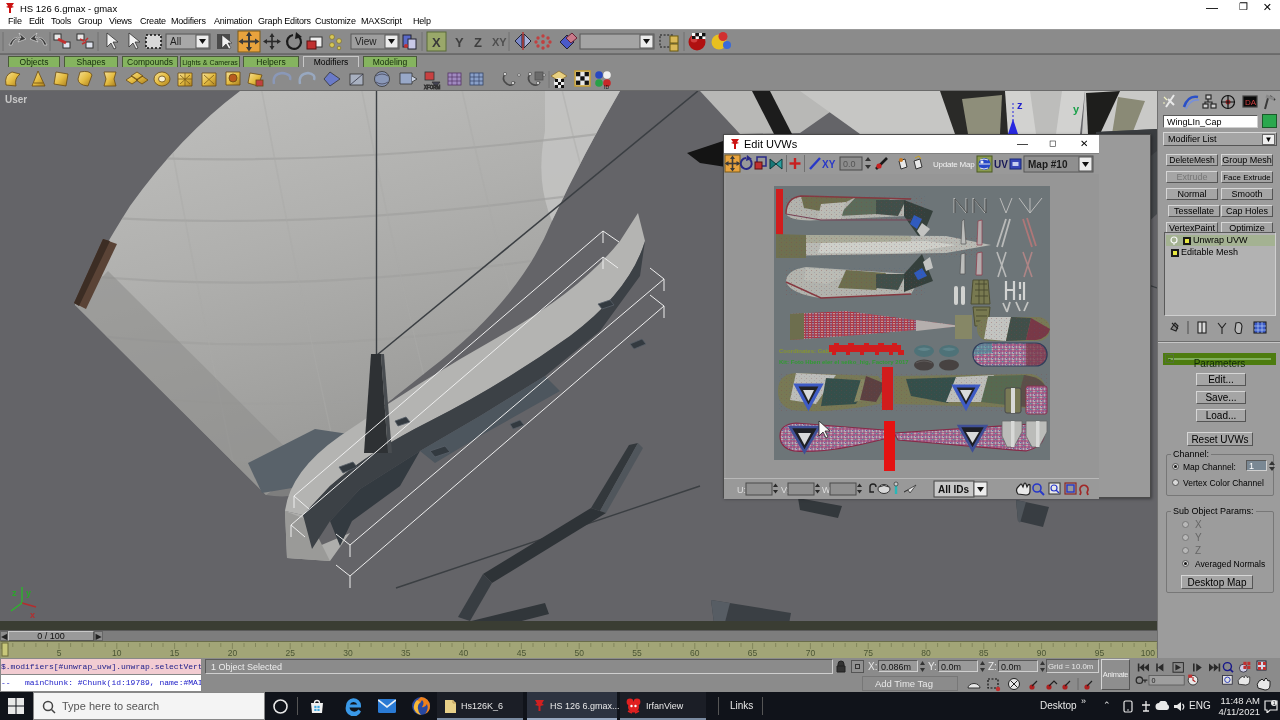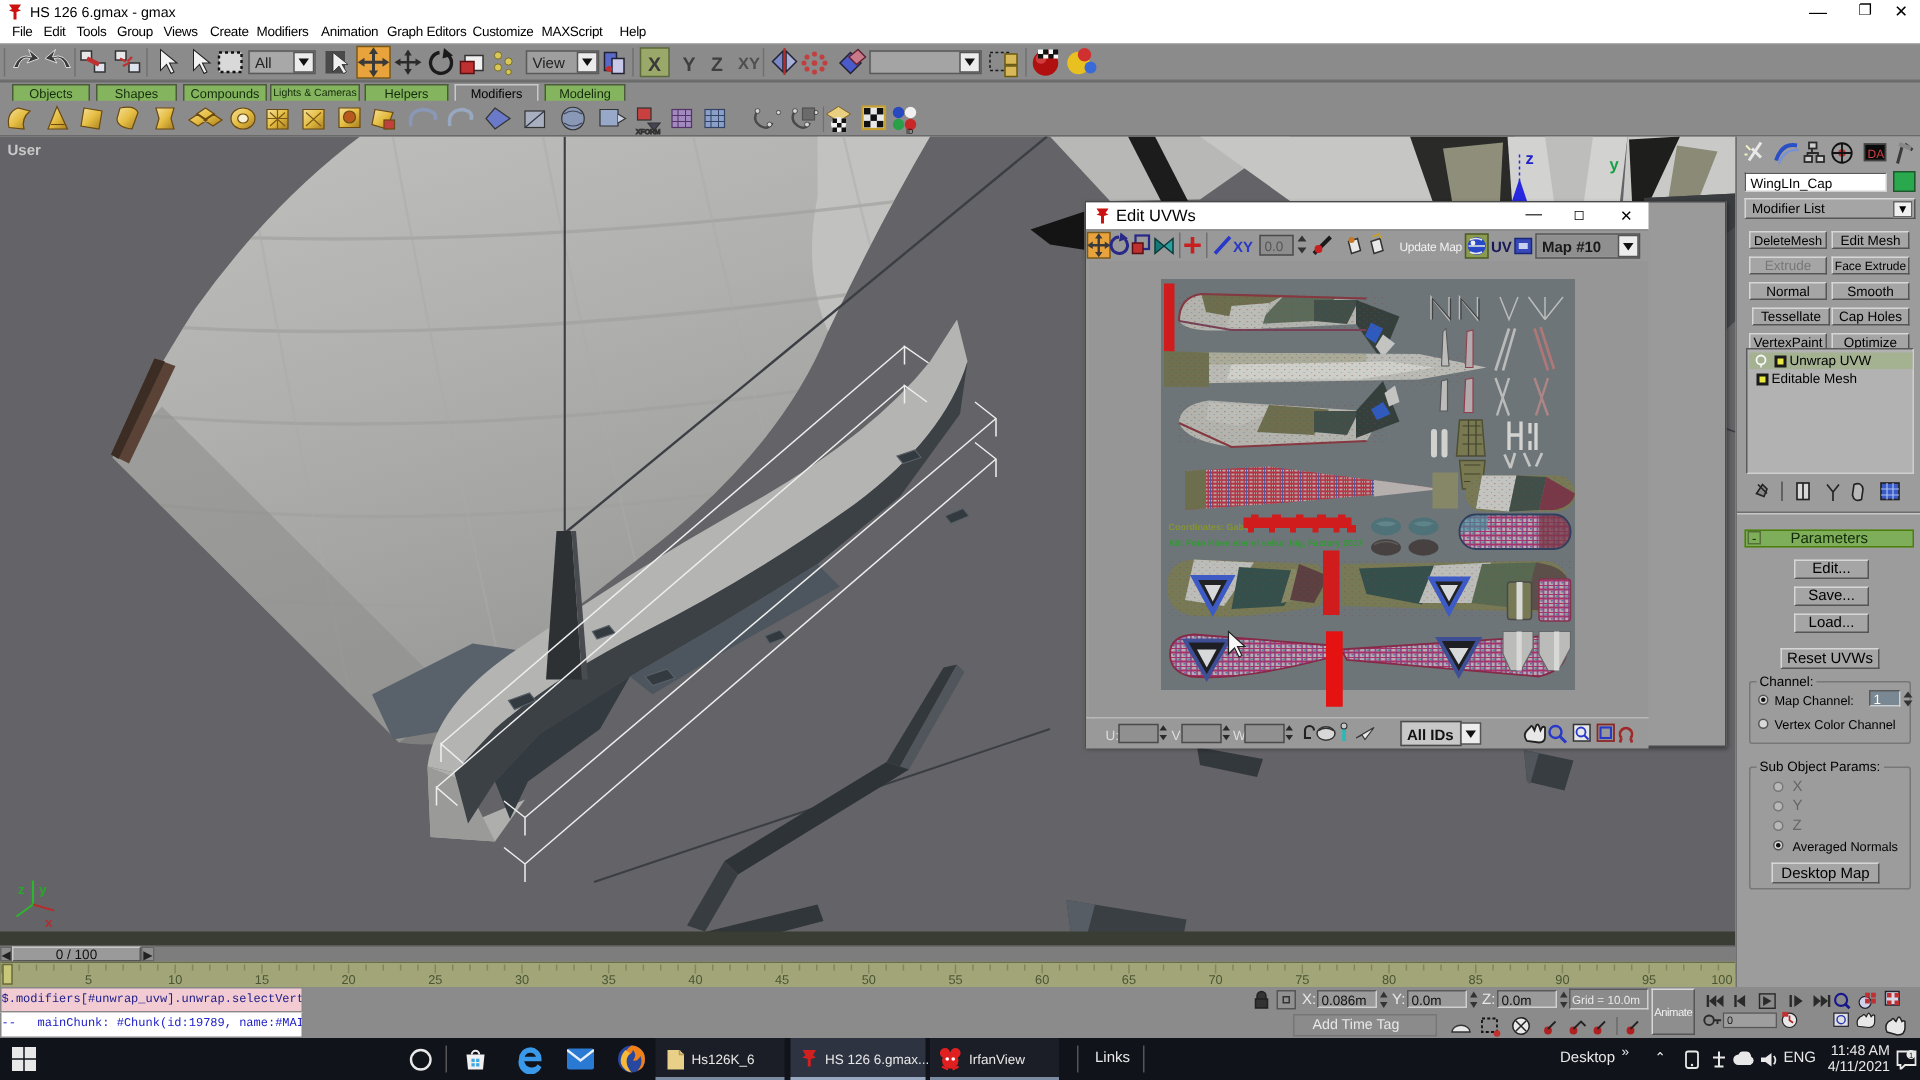--- a/index.html
+++ b/index.html
@@ -442,21 +442,21 @@
         <path d="M108 5 l8 3" stroke="#888" stroke-width="3"></path>
     </g>
   </svg>
   <input-box class="abs sunken" style="left:5px;top:24px;width:95px;height:13px;background:#fff;display:block;font-size:9px;padding-left:3px;line-height:13px">WingLIn_Cap</input-box>
   <div class="abs" style="left:104px;top:23px;width:15px;height:14px;background:#2aa84e;border:1px solid #1a5a2a"></div>
   <div class="abs btn3d" style="left:5px;top:41px;width:114px;height:14px;text-align:left;padding-left:4px;font-size:9px;line-height:13px">Modifier List
     <div class="abs" style="right:1px;top:1px;width:13px;height:11px;background:#efefef;border:1px solid #666;text-align:center;line-height:10px;font-size:8px">▼</div>
   </div>
 
   <div class="abs btn3d" style="left:8px;top:63px;width:52px;height:12px;font-size:8.5px;line-height:11px">DeleteMesh</div>
-  <div class="abs btn3d" style="left:63px;top:63px;width:52px;height:12px;font-size:9px;line-height:11px">Edit Mesh</div>
+  <div class="abs btn3d" style="left:63px;top:63px;width:52px;height:12px;font-size:9px;line-height:11px">Group Mesh</div>
   <div class="abs btn3d" style="left:8px;top:80px;width:52px;height:12px;font-size:9px;line-height:11px;color:#777">Extrude</div>
   <div class="abs btn3d" style="left:63px;top:80px;width:52px;height:12px;font-size:8px;line-height:11px">Face Extrude</div>
   <div class="abs btn3d" style="left:8px;top:97px;width:52px;height:12px;font-size:9px;line-height:11px">Normal</div>
   <div class="abs btn3d" style="left:63px;top:97px;width:52px;height:12px;font-size:9px;line-height:11px">Smooth</div>
   <div class="abs btn3d" style="left:10px;top:114px;width:52px;height:12px;font-size:9px;line-height:11px">Tessellate</div>
   <div class="abs btn3d" style="left:63px;top:114px;width:52px;height:12px;font-size:9px;line-height:11px">Cap Holes</div>
   <div class="abs btn3d" style="left:8px;top:131px;width:52px;height:12px;font-size:9px;line-height:11px">VertexPaint</div>
   <div class="abs btn3d" style="left:63px;top:131px;width:52px;height:12px;font-size:9px;line-height:11px">Optimize</div>
 
   <div class="abs sunken" style="left:6px;top:141px;width:112px;height:84px;background:#b2b2b2">
@@ -480,21 +480,21 @@
       <rect x="34" y="2" width="8" height="11" fill="#d8d8d8"></rect>
         <line x1="38" y1="2" x2="38" y2="13"></line>
       <path d="M54 3 l4 5 l4 -5 M58 8 v6"></path>
       <path d="M72 3 q5 -2 6 3 l-1 7 q-5 2 -6 -3 Z" fill="#b8b8b8"></path>
       <rect x="90" y="2" width="12" height="11" fill="#3a5ac8"></rect>
         <path d="M90 6 h12 M90 10 h12 M94 2 v11 M98 2 v11" stroke="#a8c0f0" stroke-width="0.8"></path>
     </g>
   </svg>
   <div class="abs" style="left:0;top:250px;width:123px;height:2px;border-top:1px solid #6e6e6e;border-bottom:1px solid #c6c6c6"></div>
 
-  <div class="abs" style="left:5px;top:262px;width:113px;height:12px;background:#7fae5a;border:1px solid #4d7c0f;font-size:10px;text-align:center;line-height:11px;color:#102a08">Parameters</div>
+  <div class="abs" style="left:5px;top:262px;width:113px;height:12px;background:#7fae5a;border:5px solid #4d7c0f;font-size:10px;text-align:center;line-height:11px;color:#102a08">Parameters</div>
   <div class="abs" style="left:7px;top:263px;width:9px;height:9px;border:1px solid #55703a;font-size:9px;line-height:8px;text-align:center;color:#102a08">-</div>
   <div class="abs btn3d" style="left:38px;top:282px;width:50px;height:13px;font-size:10px;line-height:12px">Edit...</div>
   <div class="abs btn3d" style="left:38px;top:300px;width:50px;height:13px;font-size:10px;line-height:12px">Save...</div>
   <div class="abs btn3d" style="left:38px;top:318px;width:50px;height:13px;font-size:10px;line-height:12px">Load...</div>
   <div class="abs btn3d" style="left:29px;top:341px;width:66px;height:14px;font-size:10px;line-height:13px">Reset UVWs</div>
 
   <div class="abs" style="left:8px;top:363px;width:108px;height:42px;border:1px solid #777;border-radius:2px"></div>
   <div class="abs" style="left:13px;top:358px;background:#9c9c9c;padding:0 2px;font-size:9px">Channel:</div>
   <div class="abs" style="left:14px;top:372px;width:7px;height:7px;border-radius:50%;background:#d8d8d8;border:1px solid #555"></div>
   <div class="abs" style="left:16px;top:374px;width:3px;height:3px;border-radius:50%;background:#111"></div>
@@ -961,20 +961,21 @@
     <line x1="1145.6" x2="1145.6" y1="2" y2="6" stroke="#83865c" stroke-width="1"></line>
     <line x1="1157.2" x2="1157.2" y1="2" y2="8" stroke="#83865c" stroke-width="1"></line>
     <text x="1155" y="15" text-anchor="end" font-size="8.5" fill="#4a5534">100</text>
   </g>
   <rect x="2" y="2" width="6" height="13" fill="#c8c87a" stroke="#6a6a3a"></rect>
 </svg>
 
 <div class="abs" id="statusarea">
   <div class="abs" style="left:0;top:0;width:202px;height:17px;background:#f2ccd2;border:1px solid #888;font-family:'Liberation Mono',monospace;font-size:8px;color:#20208a;line-height:15px;white-space:nowrap;overflow:hidden">$.modifiers[#unwrap_uvw].unwrap.selectVert</div>
   <div class="abs" style="left:0;top:17px;width:202px;height:17px;background:#ffffff;border:1px solid #888;border-top:none;font-family:'Liberation Mono',monospace;font-size:8px;color:#2020c8;line-height:15px;white-space:nowrap;overflow:hidden">--&nbsp;&nbsp;&nbsp;mainChunk:&nbsp;#Chunk(id:19789,&nbsp;name:#MAI</div>
+  <div class="abs sunken" style="left:205px;top:1px;width:628px;height:15px;font-size:9px;color:#ededed;line-height:15px;padding-left:5px">1 Object Selected</div>
   <svg class="abs" style="left:834px;top:1px" width="14" height="15">
       <path d="M4 7 V5 a3 3 0 0 1 6 0 v2 M3 7 h8 v6 h-8 Z" fill="#333" stroke="#222"></path>
     </svg>
   <div class="abs" style="left:851px;top:2px;width:13px;height:13px;border:1px solid #555;background:#919191">
       <div style="width:5px;height:5px;border:1px solid #333;margin:3px"></div>
     </div>
   <div class="abs" style="left:868px;top:3px;font-size:10px;color:#e8e8e8">X:</div>
   <div class="abs sunken" style="left:878px;top:2px;width:40px;height:12px;background:#9a9a9a;font-size:9px;color:#111;padding-left:2px;line-height:12px">0.086m</div>
   <svg class="abs" style="left:919px;top:2px" width="7" height="13">
       <path d="M3.5 1 L6 5 L1 5Z" fill="#333"></path>
@@ -1076,20 +1077,27 @@
 
 <div class="abs" id="taskbar">
   <svg class="abs" style="left:8px;top:6px" width="17" height="17">
     <g fill="#e8e8e8">
         <rect x="0" y="0" width="7.5" height="7.5"></rect>
         <rect x="8.5" y="0" width="7.5" height="7.5"></rect>
         <rect x="0" y="8.5" width="7.5" height="7.5"></rect>
         <rect x="8.5" y="8.5" width="7.5" height="7.5"></rect>
       </g>
   </svg>
+  <div class="abs" style="left:33px;top:0;width:232px;height:28px;background:#f4f4f4;border:1px solid #888">
+    <svg class="abs" style="left:8px;top:7px" width="14" height="14">
+        <circle cx="6" cy="6" r="4.5" fill="none" stroke="#444" stroke-width="1.5"></circle>
+        <line x1="9.5" y1="9.5" x2="13" y2="13" stroke="#444" stroke-width="1.5"></line>
+      </svg>
+    <span style="position:absolute;left:28px;top:7px;font-size:11px;color:#555">Type here to search</span>
+  </div>
   <svg class="abs" style="left:272px;top:6px" width="17" height="17">
       <circle cx="8.5" cy="8.5" r="6.5" fill="none" stroke="#e8e8e8" stroke-width="1.6"></circle>
     </svg>
   <div class="abs" style="left:297px;top:5px;width:1px;height:18px;background:#555"></div>
   <svg class="abs" style="left:308px;top:5px" width="18" height="18">
     <path d="M3 6 L15 6 L14 16 L4 16 Z" fill="#f0f0f0"></path>
       <path d="M6.5 6 a2.5 2.5 0 0 1 5 0" fill="none" stroke="#f0f0f0" stroke-width="1.3"></path>
     <g>
         <rect x="6.3" y="8.8" width="2.2" height="2.2" fill="#40a8e0"></rect>
         <rect x="9.4" y="8.8" width="2.2" height="2.2" fill="#40a8e0"></rect>

